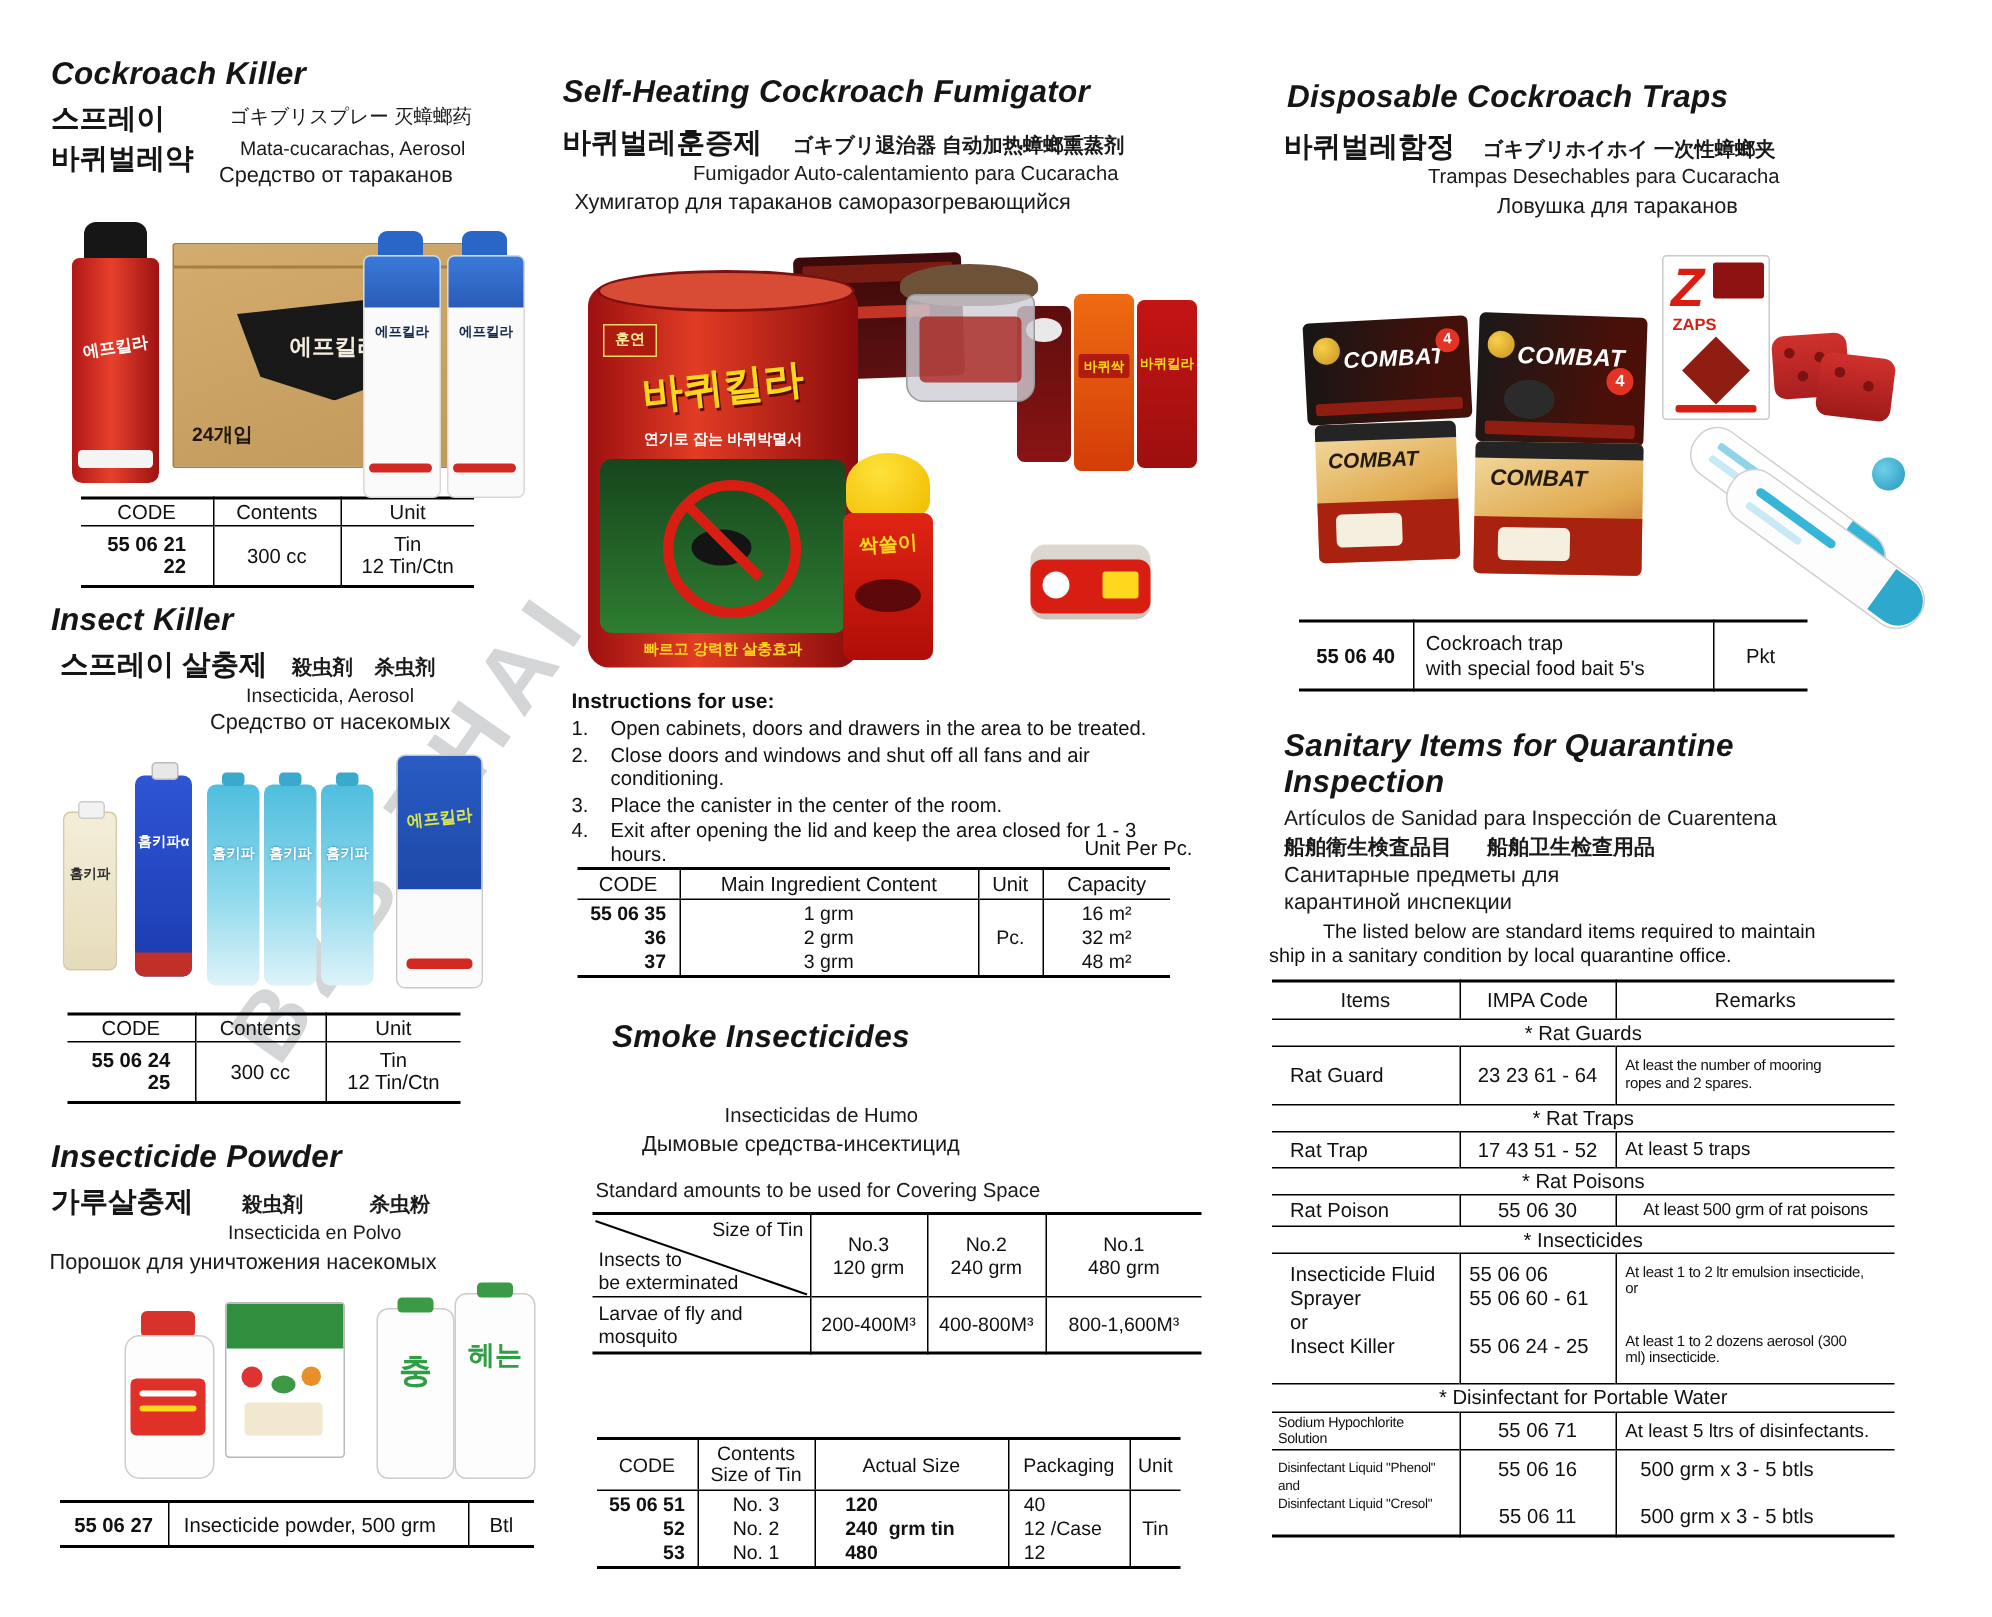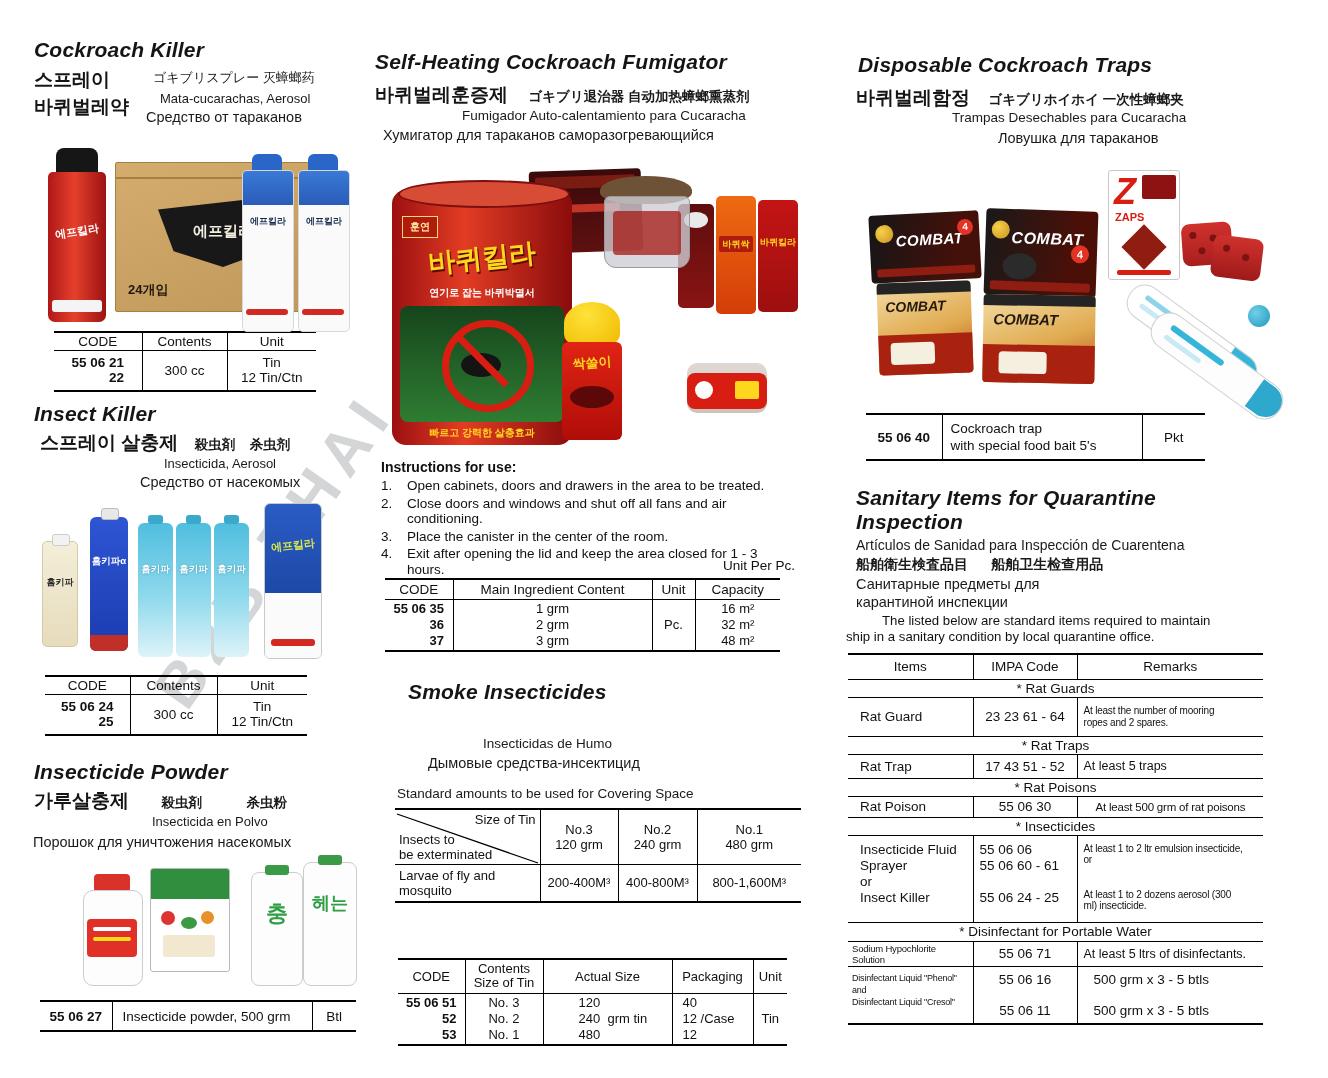--- a/index.html
+++ b/index.html
@@ -354,21 +354,21 @@
         <tr class="hrow" style="height:34px;">
       <th>CODE</th>
       <th style="line-height:14px;"><span>Contents</span><br><span>Size of Tin</span></th>
       <th>Actual Size</th>
       <th>Packaging</th>
       <th>Unit</th>
     </tr>
     <tr style="height:52px;">
       <td class="ctr"><span class="stack" style="font-weight:bold;line-height:16px;"><span>55 06 51</span><br><span>52</span><br><span>53</span></span></td>
       <td class="ctr" style="line-height:16px;"><span>No. 3</span><br><span>No. 2</span><br><span>No. 1</span></td>
-      <td style="padding-left:35px;line-height:16px;"><span>120</span><br><span>240</span>&nbsp;&nbsp;<span>grm tin</span><br><span>480</span></td>
+      <td style="padding-left:20px;line-height:16px;font-weight:bold;"><span>120</span><br><span>240</span>&nbsp;&nbsp;<span>grm tin</span><br><span>480</span></td>
       <td style="padding-left:10px;line-height:16px;"><span>40</span><br><span>12 /Case</span><br><span>12</span></td>
       <td class="ctr">Tin</td>
     </tr>
   </tbody>
     </table>
 
   <div class="abs title" style="left:858px;top:53px;">Disposable Cockroach Traps</div>
   <div class="abs" style="left:856px;top:85px;">
     <span class="krbig">바퀴벌레함정</span>
     <span class="cjk" style="margin-left:14px;">ゴキブリホイホイ  一次性蟑螂夹</span>

